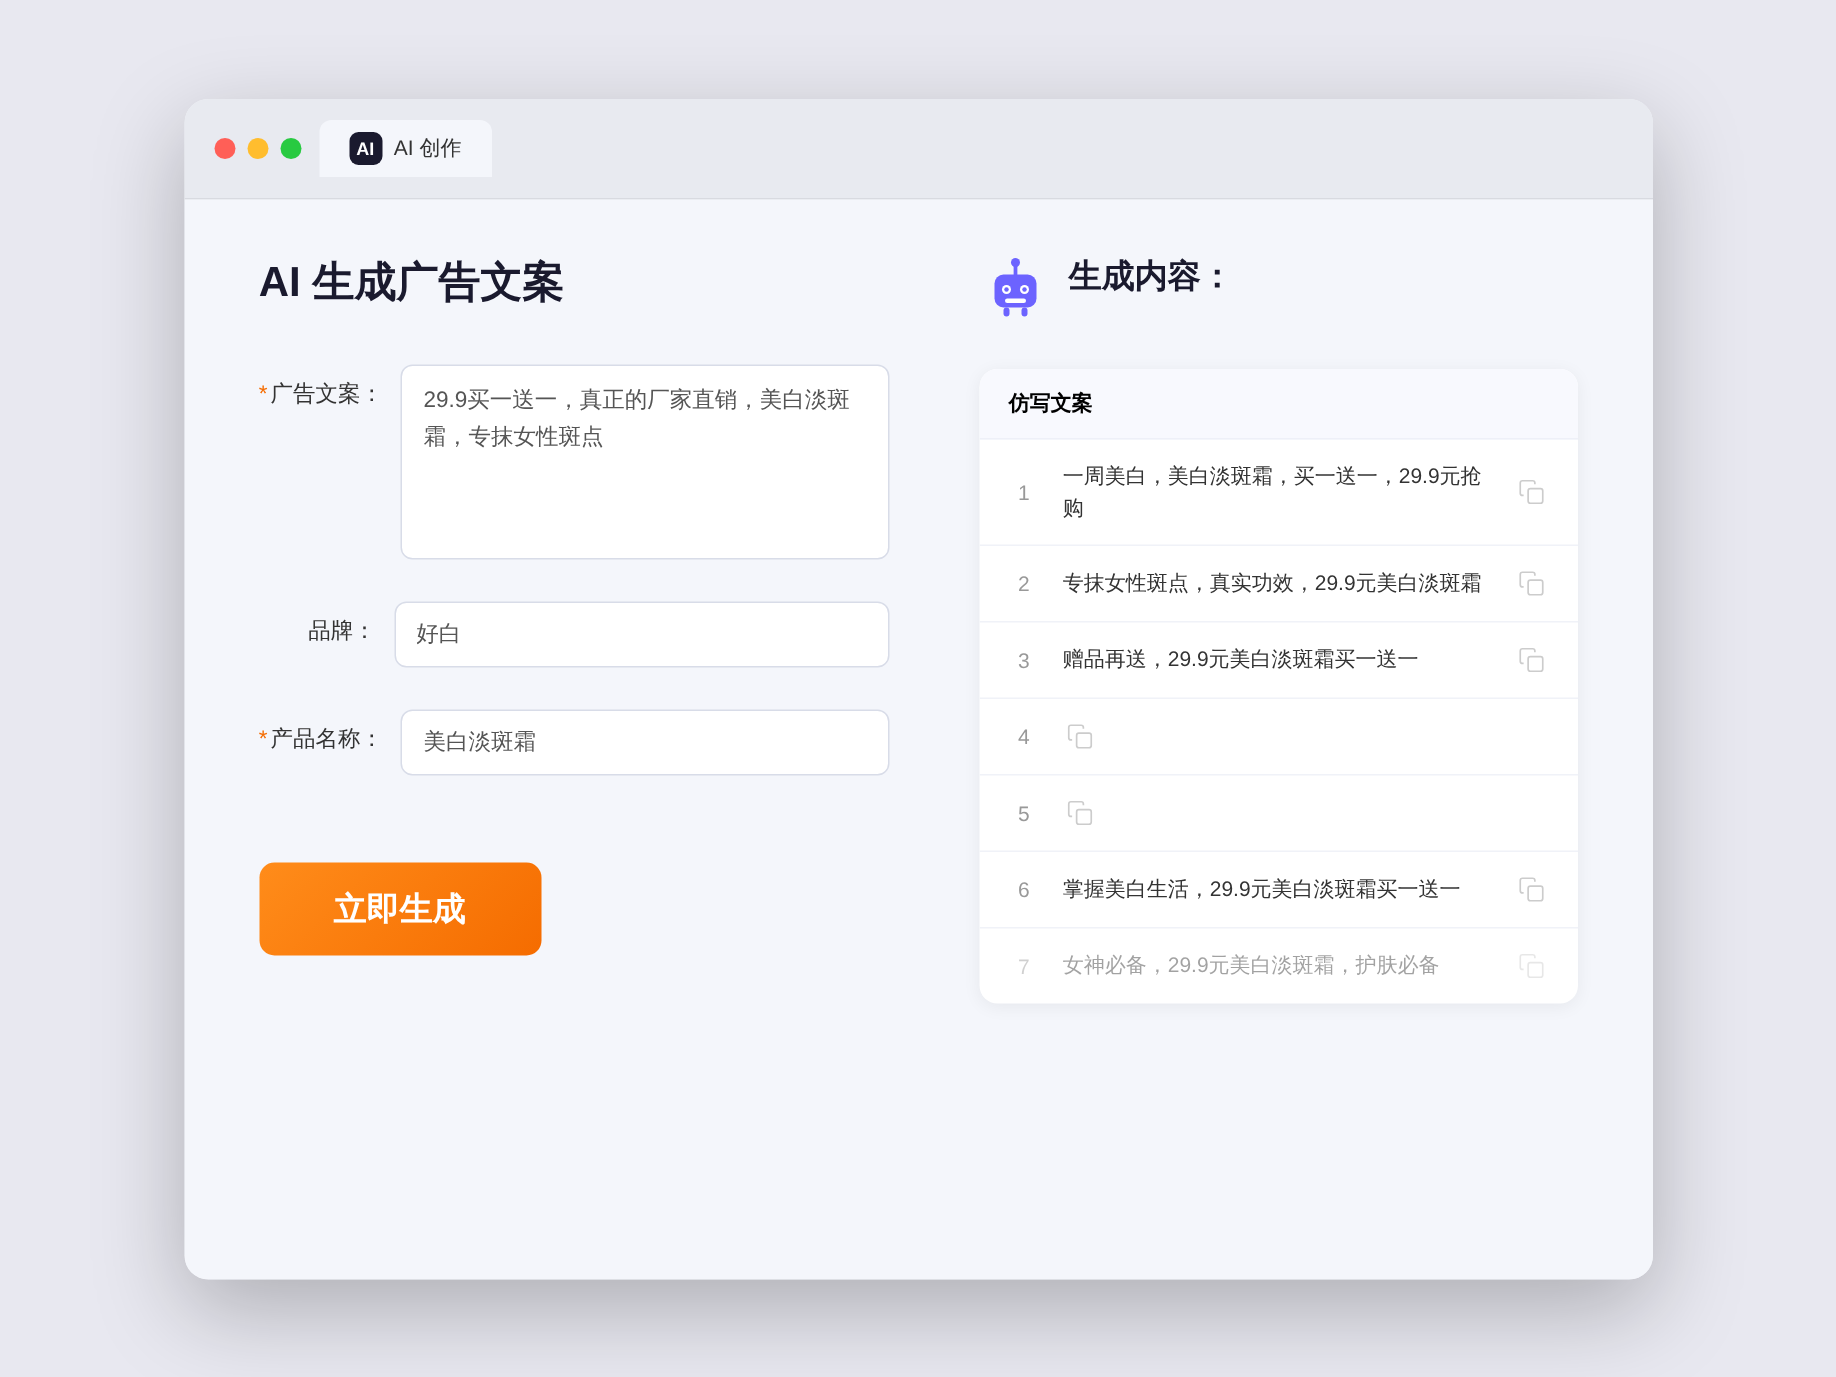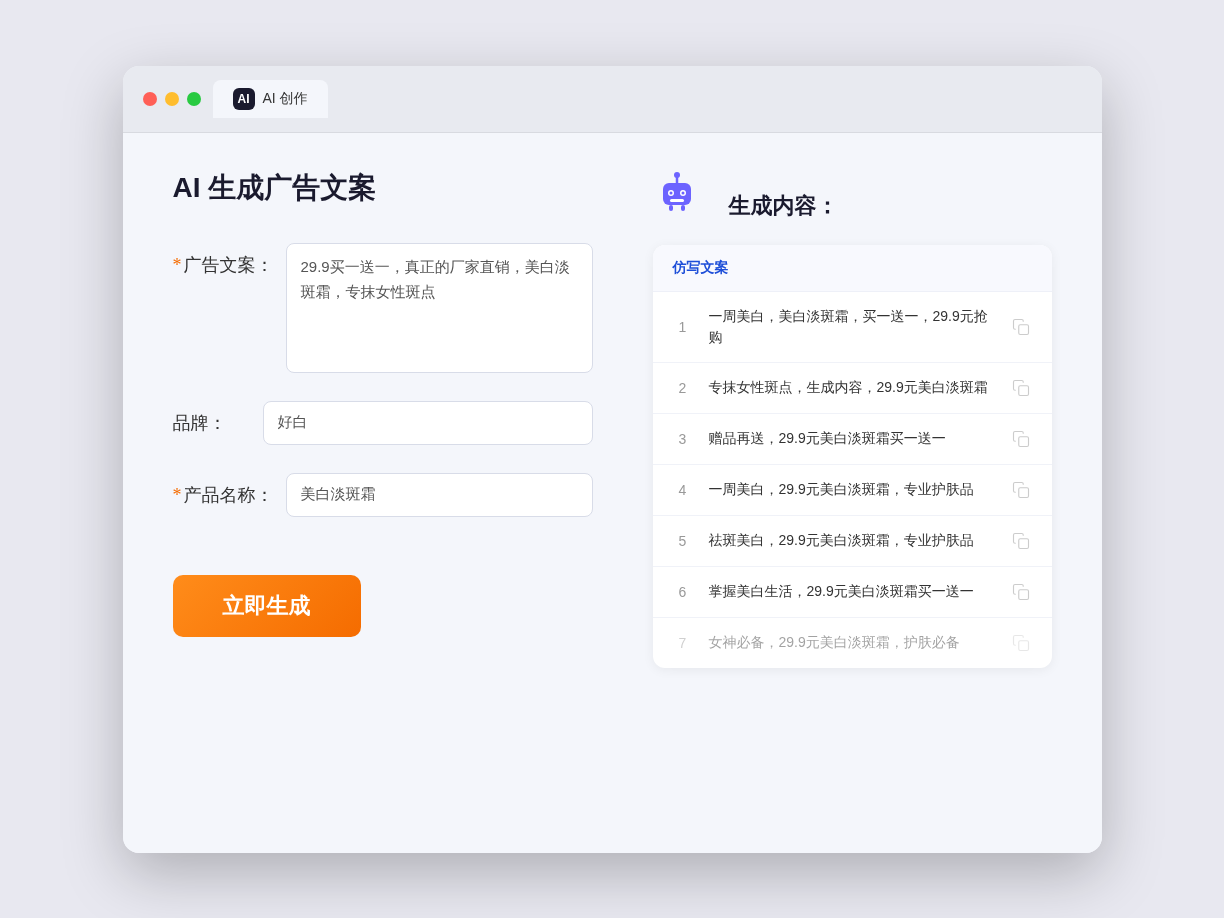--- a/index.html
+++ b/index.html
@@ -87,28 +87,27 @@
       margin-bottom: 36px;
     }
 
     .form-group {
       display: flex;
       align-items: flex-start;
       margin-bottom: 28px;
     }
 
     .form-label {
-      font-size: 18px;
+      font-size: 15px;
       color: #333;
       white-space: nowrap;
       padding-top: 10px;
       min-width: 90px;
-      text-align: left;
+      text-align: right;
       padding-right: 12px;
-      font-family: Liberation Serif, serif;
     }
 
     .required-star {
       color: #f56c00;
       margin-right: 2px;
     }
 
     .form-input, .form-textarea {
       flex: 1;
       border: 1.5px solid #d8dce8;
@@ -144,22 +143,22 @@
       font-family: inherit;
     }
 
     
     .right-panel {
       flex: 1;
     }
 
     .result-header {
       display: flex;
-      align-items: flex-end;
-      gap: 28px;
+      align-items: flex-start;
+      gap: 12px;
       margin-bottom: 24px;
     }
 
     .result-title {
       font-size: 22px;
       font-weight: 600;
       color: #1a1a2e;
     }
 
     .result-table {
@@ -167,21 +166,21 @@
       border-radius: 12px;
       overflow: hidden;
       box-shadow: 0 2px 12px rgba(0,0,0,0.06);
     }
 
     .table-header {
       background: #f8f9fe;
       padding: 14px 20px;
       font-size: 14px;
       font-weight: 600;
-      color: #1d4ed8;
+      color: #000000;
       border-bottom: 1px solid #eef0f8;
     }
 
     .table-row {
       display: flex;
       align-items: center;
       padding: 14px 20px;
       border-bottom: 1px solid #f0f2f8;
       gap: 16px;
     }
@@ -307,51 +306,49 @@
       <span class="row-text">一周美白，美白淡斑霜，买一送一，29.9元抢购</span>
       <div class="copy-icon">
         <svg width="18" height="18" viewBox="0 0 24 24" fill="none" stroke="currentColor" stroke-width="1.5">
           <rect x="9" y="9" width="13" height="13" rx="2" ry="2"></rect>
           <path d="M5 15H4a2 2 0 01-2-2V4a2 2 0 012-2h9a2 2 0 012 2v1"></path>
         </svg>
       </div>
     </div>
             <div class="table-row">
       <span class="row-number">2</span>
-      <span class="row-text">专抹女性斑点，生成内容，29.9元美白淡斑霜</span>
+      <span class="row-text">专抹女性斑点，真实功效，29.9元美白淡斑霜</span>
       <div class="copy-icon">
         <svg width="18" height="18" viewBox="0 0 24 24" fill="none" stroke="currentColor" stroke-width="1.5">
           <rect x="9" y="9" width="13" height="13" rx="2" ry="2"></rect>
           <path d="M5 15H4a2 2 0 01-2-2V4a2 2 0 012-2h9a2 2 0 012 2v1"></path>
         </svg>
       </div>
     </div>
             <div class="table-row">
       <span class="row-number">3</span>
       <span class="row-text">赠品再送，29.9元美白淡斑霜买一送一</span>
       <div class="copy-icon">
         <svg width="18" height="18" viewBox="0 0 24 24" fill="none" stroke="currentColor" stroke-width="1.5">
           <rect x="9" y="9" width="13" height="13" rx="2" ry="2"></rect>
           <path d="M5 15H4a2 2 0 01-2-2V4a2 2 0 012-2h9a2 2 0 012 2v1"></path>
         </svg>
       </div>
     </div>
             <div class="table-row">
       <span class="row-number">4</span>
-      <span class="row-text">一周美白，29.9元美白淡斑霜，专业护肤品</span>
       <div class="copy-icon">
         <svg width="18" height="18" viewBox="0 0 24 24" fill="none" stroke="currentColor" stroke-width="1.5">
           <rect x="9" y="9" width="13" height="13" rx="2" ry="2"></rect>
           <path d="M5 15H4a2 2 0 01-2-2V4a2 2 0 012-2h9a2 2 0 012 2v1"></path>
         </svg>
       </div>
     </div>
             <div class="table-row">
       <span class="row-number">5</span>
-      <span class="row-text">祛斑美白，29.9元美白淡斑霜，专业护肤品</span>
       <div class="copy-icon">
         <svg width="18" height="18" viewBox="0 0 24 24" fill="none" stroke="currentColor" stroke-width="1.5">
           <rect x="9" y="9" width="13" height="13" rx="2" ry="2"></rect>
           <path d="M5 15H4a2 2 0 01-2-2V4a2 2 0 012-2h9a2 2 0 012 2v1"></path>
         </svg>
       </div>
     </div>
             <div class="table-row">
       <span class="row-number">6</span>
       <span class="row-text">掌握美白生活，29.9元美白淡斑霜买一送一</span>

